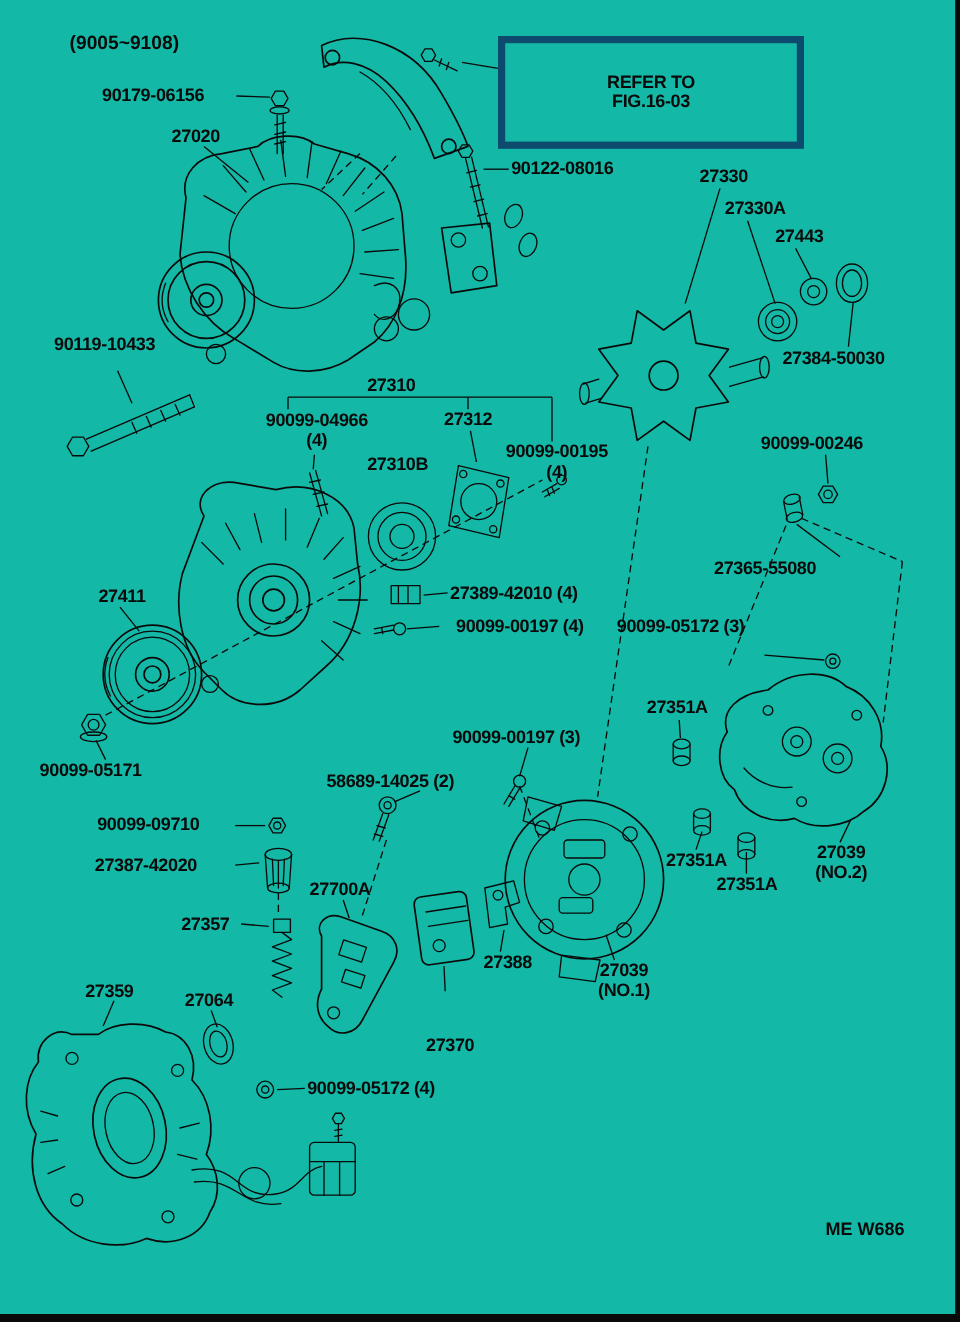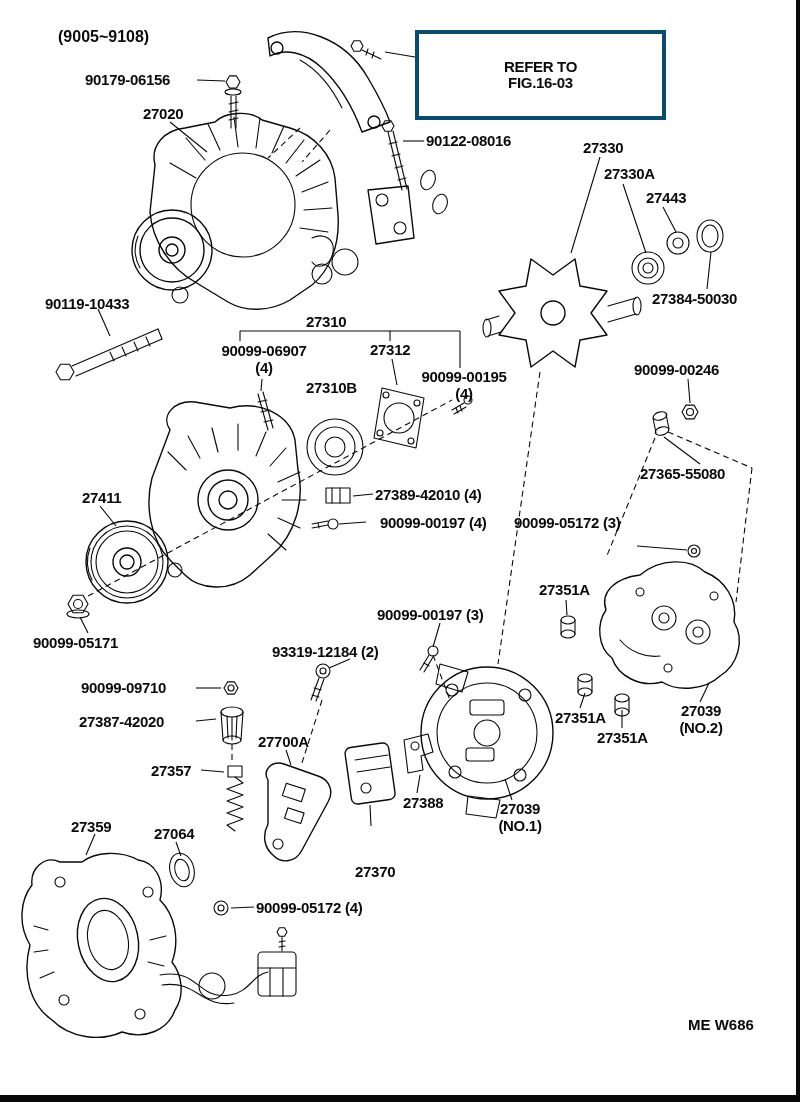--- a/index.html
+++ b/index.html
@@ -1,22 +1,22 @@
 <!DOCTYPE html>
 <html><head>
 <meta charset="utf-8">
 <style>
   html,body{margin:0;padding:0;background:#e8e8e8;}
-  .page{position:relative;width:800px;height:1102px;background:#ffffff;overflow:hidden;
+  .page{position:relative;width:800px;height:1102px;background:#14b8a6;overflow:hidden;
         font-family:"Liberation Sans",sans-serif;color:#0a0a0a;}
   .lbl{position:absolute;font:700 15px/1.1 "Liberation Sans",sans-serif;
        color:#0a0a0a;white-space:pre-line;letter-spacing:-0.3px;}
   .c{text-align:center;}
   .refer-box{position:absolute;left:415px;top:30px;width:243px;height:82px;
-       border:4px solid #0c4a6e;display:flex;align-items:center;justify-content:center;}
+       border:6px solid #0c4a6e;display:flex;align-items:center;justify-content:center;}
   .footer-code{position:absolute;left:688px;top:1016px;font:700 15px "Liberation Sans",sans-serif;}
   .note{position:absolute;left:58px;top:28px;font:700 16px "Liberation Sans",sans-serif;}
   svg{position:absolute;left:0;top:0;}
   .art{stroke:#0a0a0a;fill:none;stroke-width:1.4;stroke-linecap:round;stroke-linejoin:round;}
   .fine{stroke-width:1.1;}
   .ld{stroke:#0a0a0a;stroke-width:1.1;}
   .dash{stroke:#0a0a0a;stroke-width:1.1;stroke-dasharray:6 4;fill:none;}
   .solidfill{fill:#0a0a0a;stroke:none;}
 </style>
 </head>
@@ -437,38 +437,38 @@
 FIG.16-03</div>
 </div>
 
 <div class="lbl" style="left:85px;top:72px">90179-06156</div>
 <div class="lbl" style="left:143px;top:106px">27020</div>
 <div class="lbl" style="left:426px;top:133px">90122-08016</div>
 <div class="lbl" style="left:583px;top:140px">27330</div>
 <div class="lbl" style="left:604px;top:166px">27330A</div>
 <div class="lbl" style="left:646px;top:190px">27443</div>
 <div class="lbl" style="left:652px;top:291px">27384-50030</div>
-<div class="lbl" style="left:45px;top:296px">90119-10433</div>
+<div class="lbl" style="left:45px;top:280px">90119-10433</div>
 <div class="lbl" style="left:306px;top:314px">27310</div>
-<div class="lbl c" style="left:208px;top:343px;width:112px">90099-06907
+<div class="lbl c" style="left:208px;top:343px;width:112px">90099-04966
 (4)</div>
 <div class="lbl" style="left:370px;top:342px">27312</div>
 <div class="lbl" style="left:306px;top:380px">27310B</div>
 <div class="lbl c" style="left:408px;top:369px;width:112px">90099-00195
 (4)</div>
 <div class="lbl" style="left:634px;top:362px">90099-00246</div>
-<div class="lbl" style="left:640px;top:466px">27365-55080</div>
+<div class="lbl" style="left:595px;top:466px">27365-55080</div>
 <div class="lbl" style="left:375px;top:487px">27389-42010 (4)</div>
 <div class="lbl" style="left:380px;top:515px">90099-00197 (4)</div>
 <div class="lbl" style="left:514px;top:515px">90099-05172 (3)</div>
 <div class="lbl" style="left:539px;top:582px">27351A</div>
 <div class="lbl" style="left:82px;top:490px">27411</div>
 <div class="lbl" style="left:33px;top:635px">90099-05171</div>
 <div class="lbl" style="left:377px;top:607px">90099-00197 (3)</div>
-<div class="lbl" style="left:272px;top:644px">93319-12184 (2)</div>
+<div class="lbl" style="left:272px;top:644px">58689-14025 (2)</div>
 <div class="lbl" style="left:81px;top:680px">90099-09710</div>
 <div class="lbl" style="left:79px;top:714px">27387-42020</div>
 <div class="lbl" style="left:258px;top:734px">27700A</div>
 <div class="lbl" style="left:151px;top:763px">27357</div>
 <div class="lbl" style="left:555px;top:710px">27351A</div>
 <div class="lbl" style="left:597px;top:730px">27351A</div>
 <div class="lbl c" style="left:668px;top:703px;width:66px">27039
 (NO.2)</div>
 <div class="lbl" style="left:403px;top:795px">27388</div>
 <div class="lbl c" style="left:487px;top:801px;width:66px">27039

